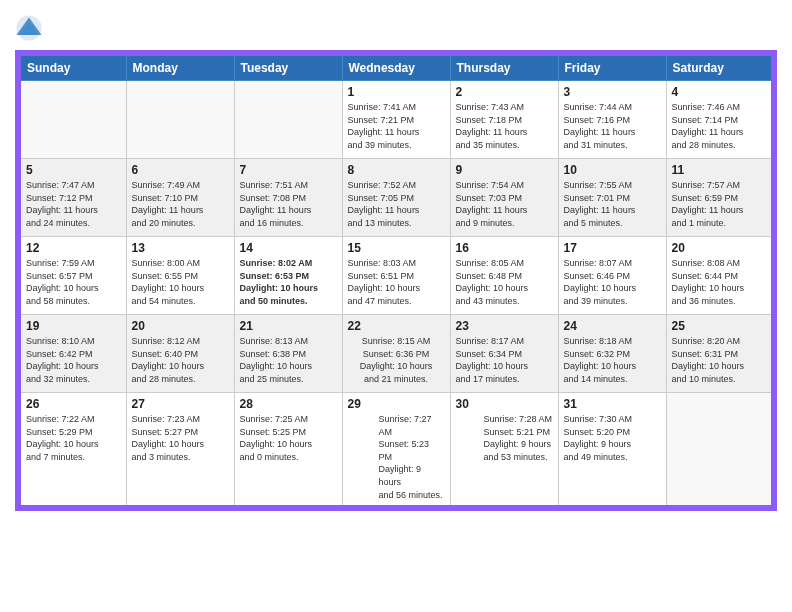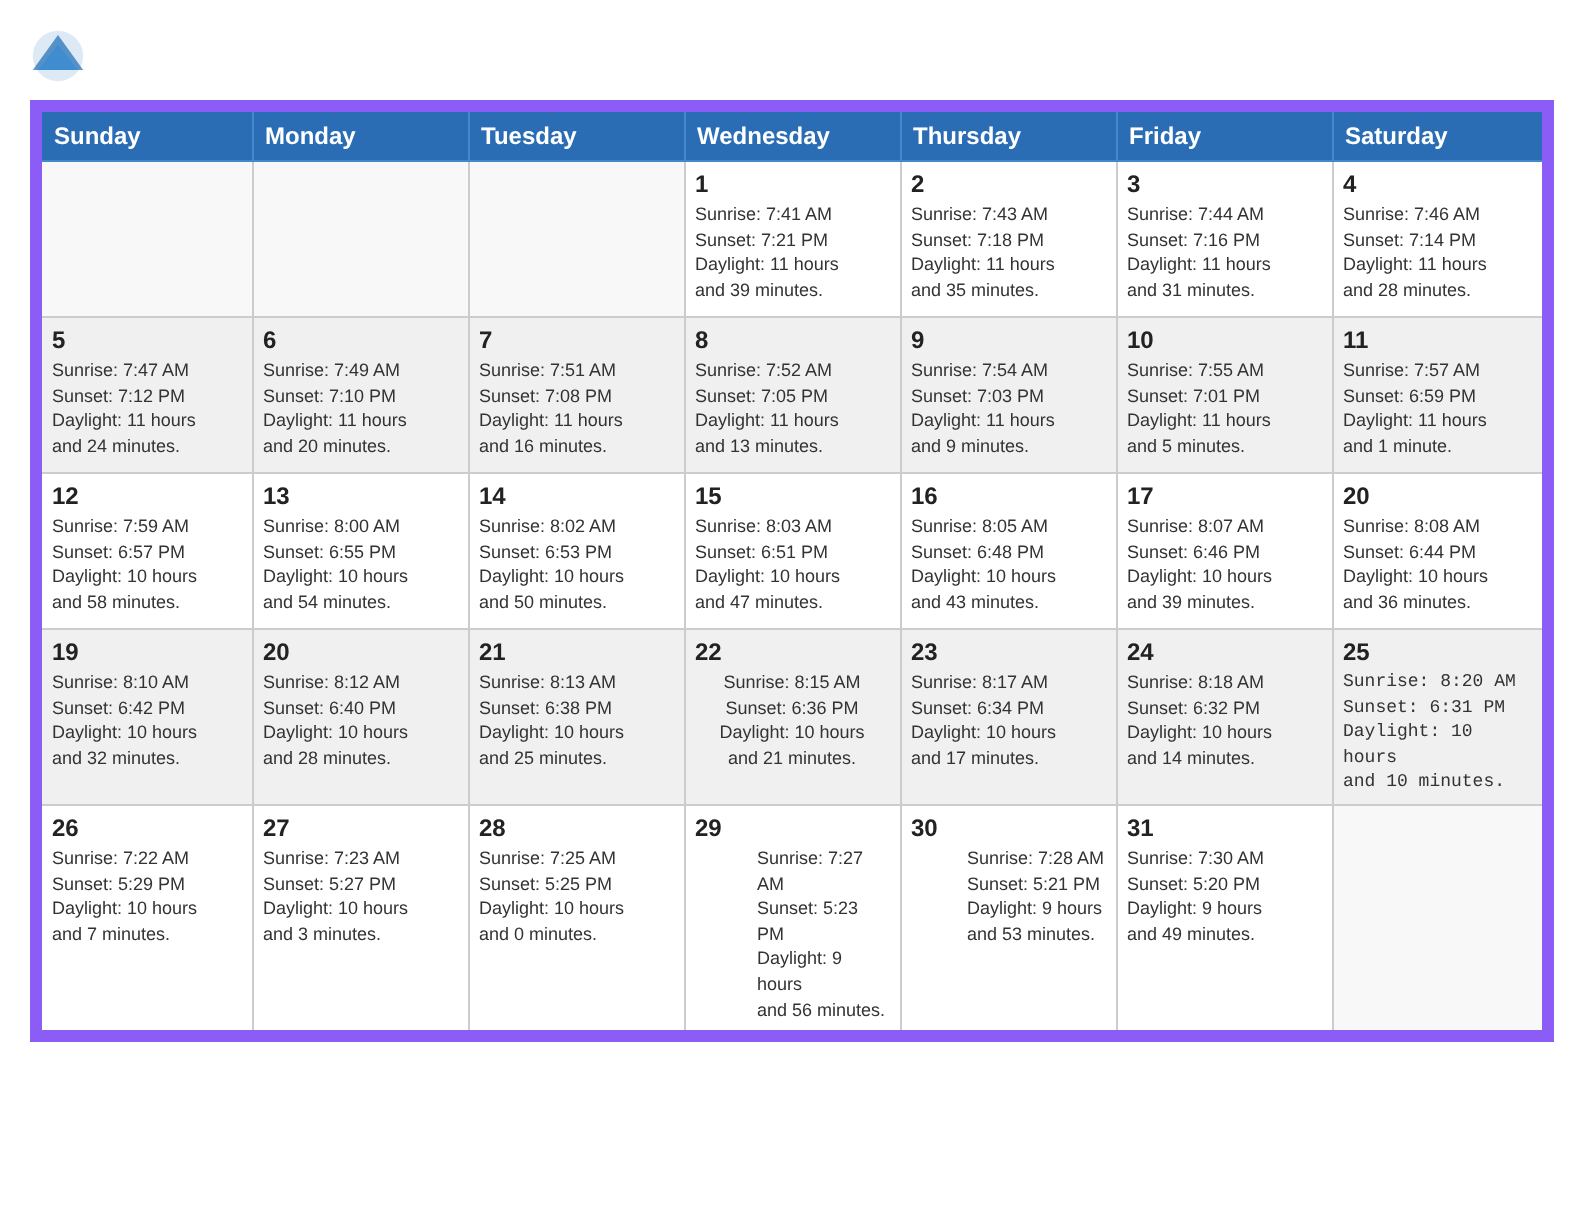--- a/index.html
+++ b/index.html
@@ -232,21 +232,21 @@
           </td>
           <td>
             <span class="day-number">13</span>
             <div class="day-info" style="white-space: pre-line;">Sunrise: 8:00 AM
 Sunset: 6:55 PM
 Daylight: 10 hours
 and 54 minutes.</div>
           </td>
           <td>
             <span class="day-number">14</span>
-            <div class="day-info" style="white-space: pre-line;">Sunrise: 8:02 AM
+            <div class="day-info" style="white-space: pre-line; font-weight: bold;">Sunrise: 8:02 AM
 Sunset: 6:53 PM
 Daylight: 10 hours
 and 50 minutes.</div>
           </td>
           <td>
             <span class="day-number">15</span>
             <div class="day-info" style="white-space: pre-line;">Sunrise: 8:03 AM
 Sunset: 6:51 PM
 Daylight: 10 hours
 and 47 minutes.</div>
@@ -311,21 +311,21 @@
           </td>
           <td>
             <span class="day-number">24</span>
             <div class="day-info" style="white-space: pre-line;">Sunrise: 8:18 AM
 Sunset: 6:32 PM
 Daylight: 10 hours
 and 14 minutes.</div>
           </td>
           <td>
             <span class="day-number">25</span>
-            <div class="day-info" style="white-space: pre-line; font-family: Liberation Mono, monospace;">Sunrise: 8:20 AM
+            <div class="day-info" style="white-space: pre-line;">Sunrise: 8:20 AM
 Sunset: 6:31 PM
 Daylight: 10 hours
 and 10 minutes.</div>
           </td>
         </tr>
         <tr>
           <td>
             <span class="day-number">26</span>
             <div class="day-info" style="white-space: pre-line;">Sunrise: 7:22 AM
 Sunset: 5:29 PM

